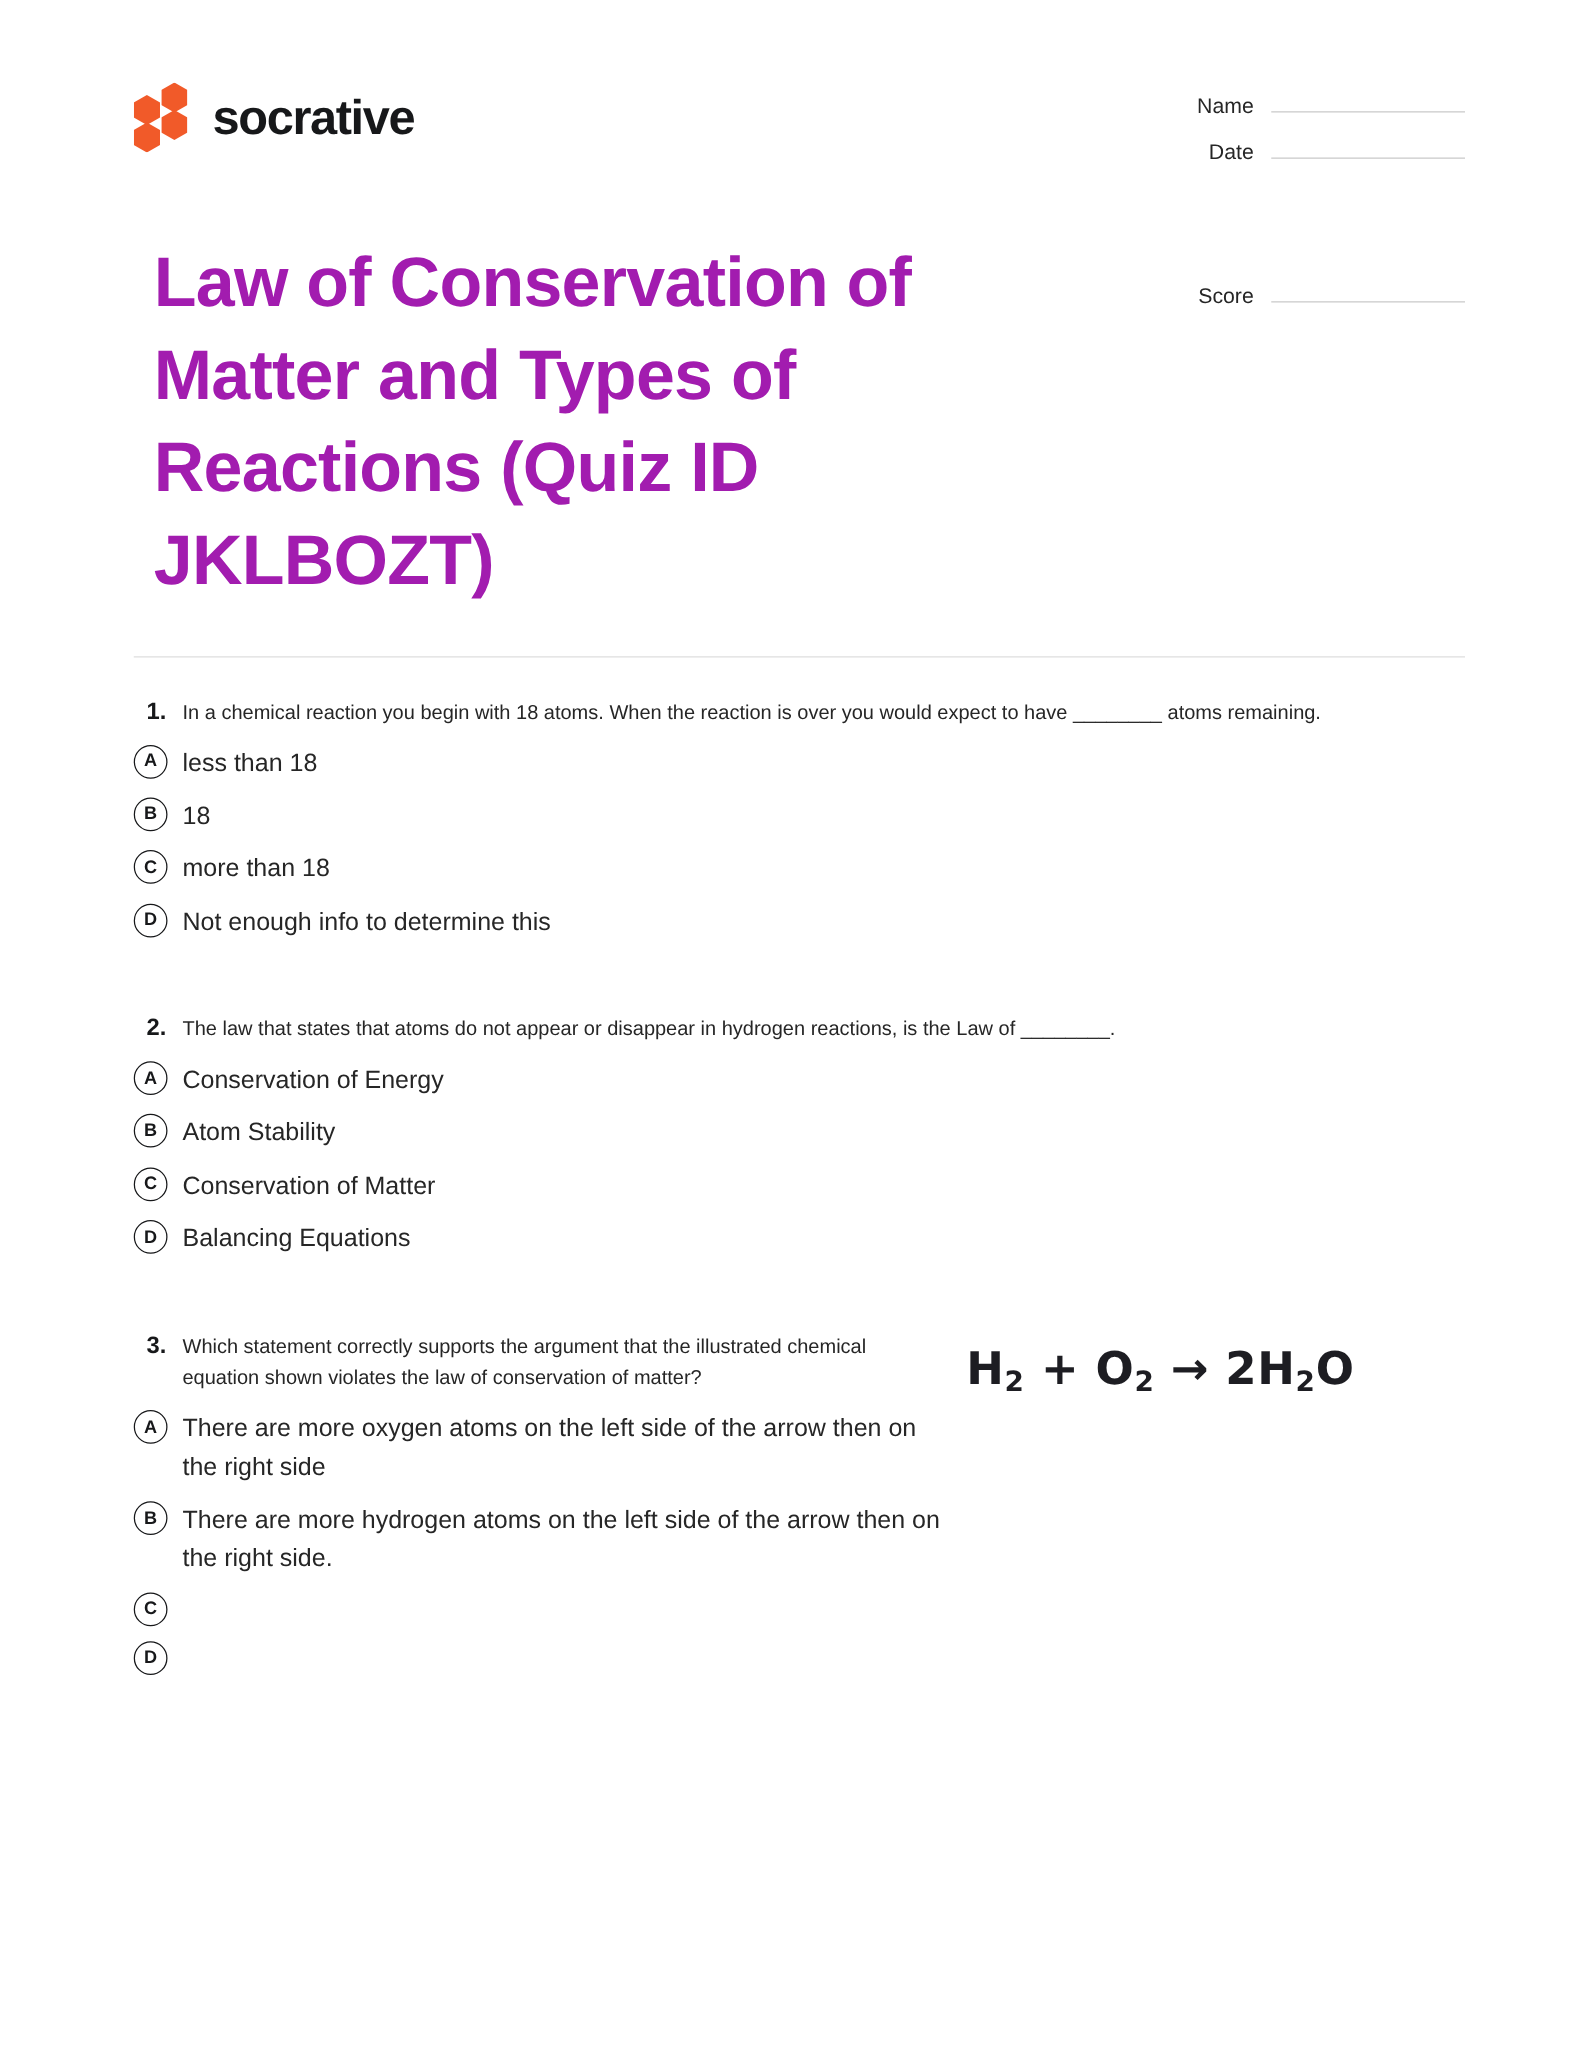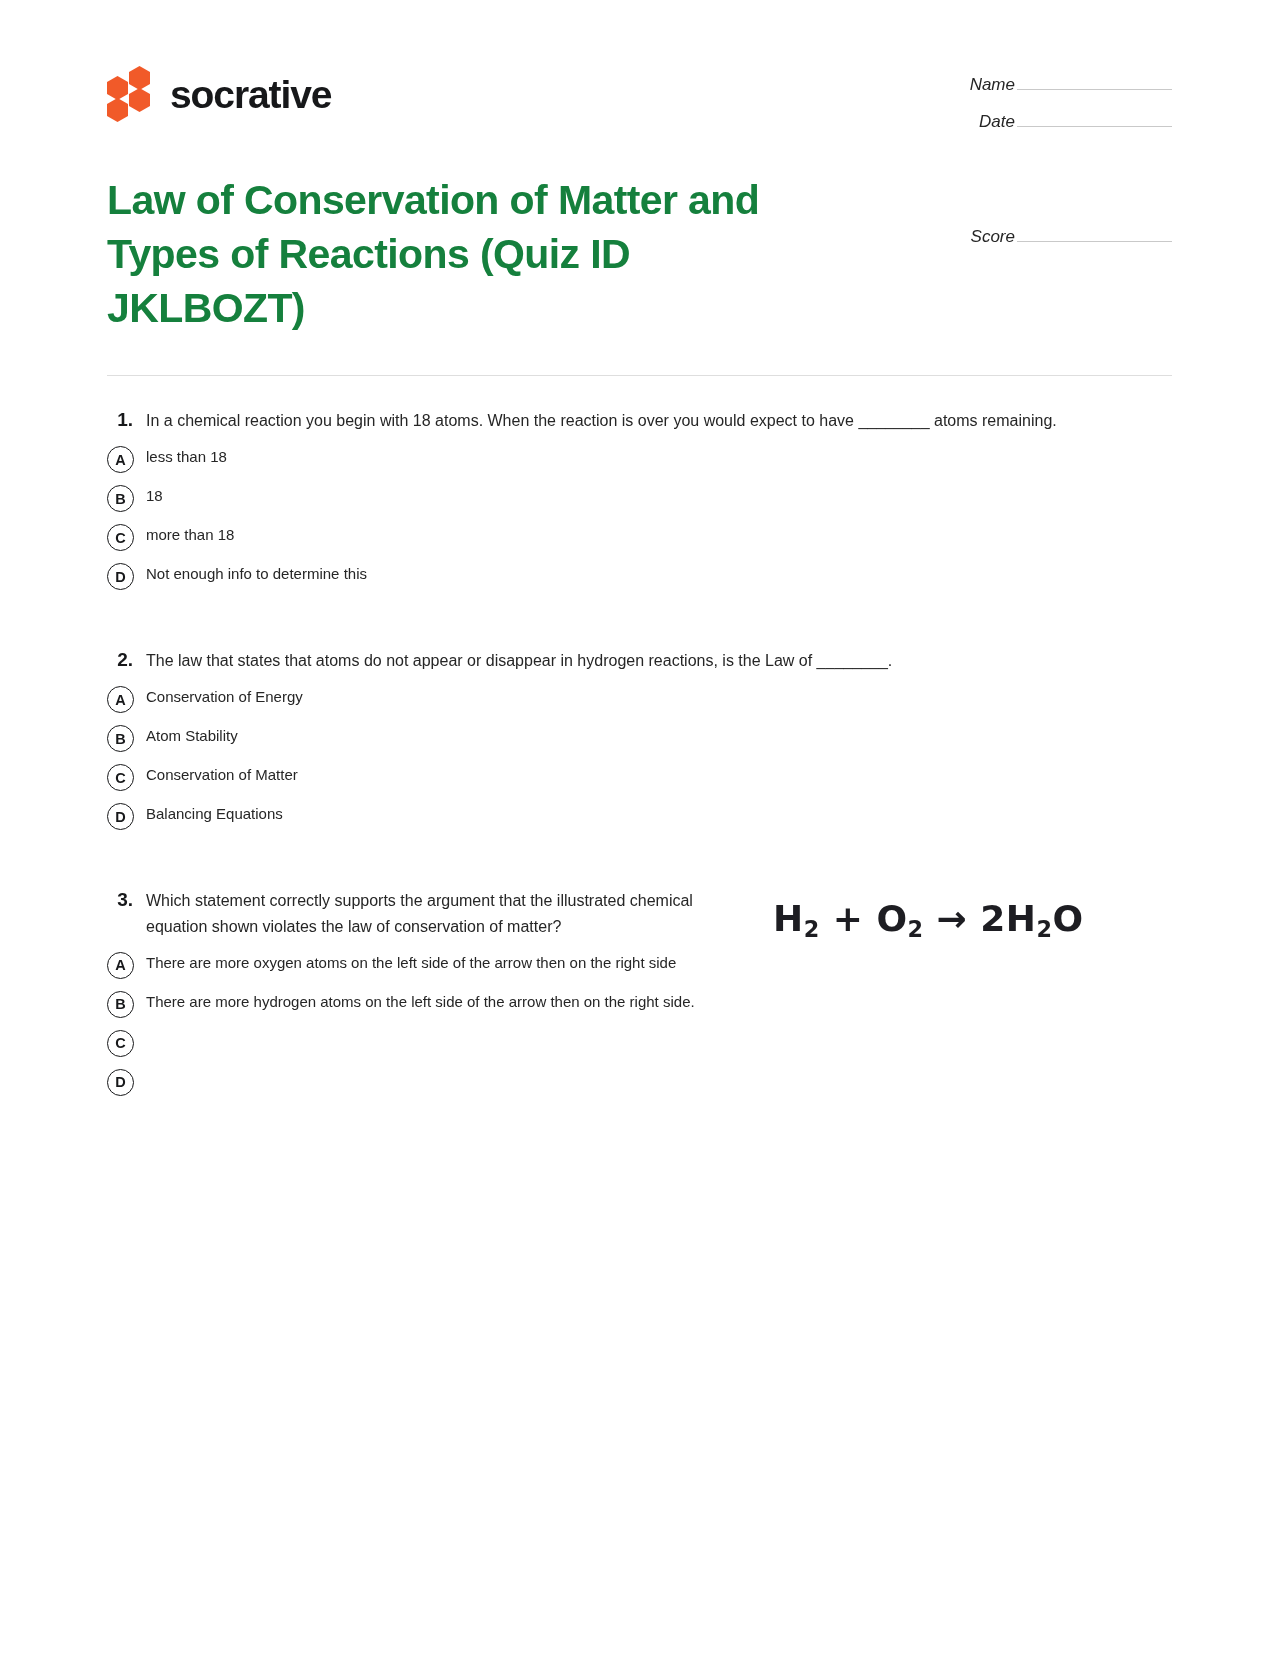--- a/index.html
+++ b/index.html
@@ -63,23 +63,22 @@
   }
 
   .meta-fields {
     margin-top: 10px;
     min-width: 250px;
   }
   .meta-row {
     display: flex;
     align-items: baseline;
     justify-content: flex-end;
-    gap: 2px;
+    gap: 14px;
     margin-bottom: 14px;
-    font-style: italic;
   }
   .meta-label {
     font-size: 17px;
     color: #262626;
     white-space: nowrap;
   }
   .meta-line {
     width: 155px;
     border-bottom: 1.5px solid #c9c9c9;
     height: 17px;
@@ -87,27 +86,27 @@
   .score-row {
     margin-top: 92px;
   }
 
   
   .title-block {
     padding: 0 107px;
     margin-top: -88px;
   }
   .quiz-title {
-    font-size: 41px;
+    font-size: 56px;
     font-weight: bold;
     line-height: 1.32;
     letter-spacing: -0.6px;
-    color: #15803d;
+    color: #a21caf;
     max-width: 715px;
-    margin: 0;
+    margin: 16px;
   }
   .rule {
     margin: 40px 103px 0 107px;
     border-top: 1.5px solid #dedede;
   }
 
   
   .questions {
     padding: 0 103px 0 107px;
     margin-top: 32px;
@@ -154,21 +153,21 @@
     align-items: center;
     justify-content: center;
     font-size: 14.5px;
     font-weight: bold;
     color: #17181a;
     flex: none;
     box-sizing: border-box;
     margin-top: 2px;
   }
   .opt-text {
-    font-size: 15px;
+    font-size: 20px;
     line-height: 1.52;
     color: #262626;
     padding-top: 2px;
   }
 
   
   .q3-wrap {
     display: flex;
     align-items: flex-start;
   }

